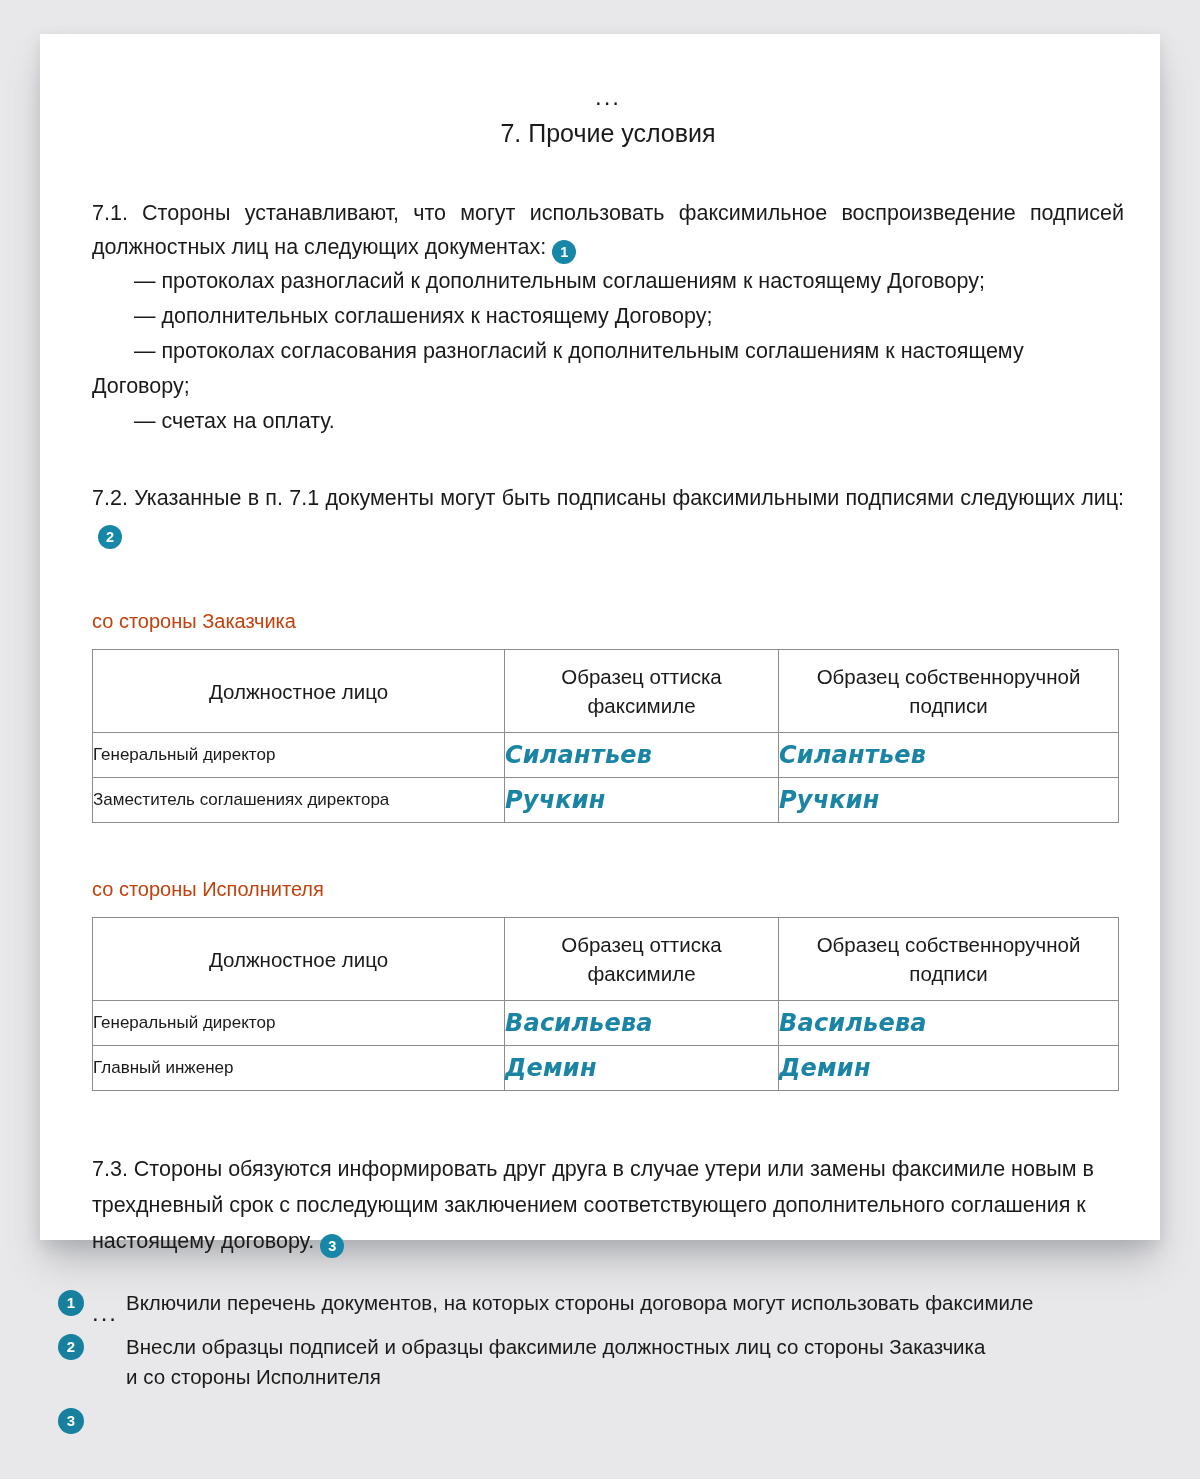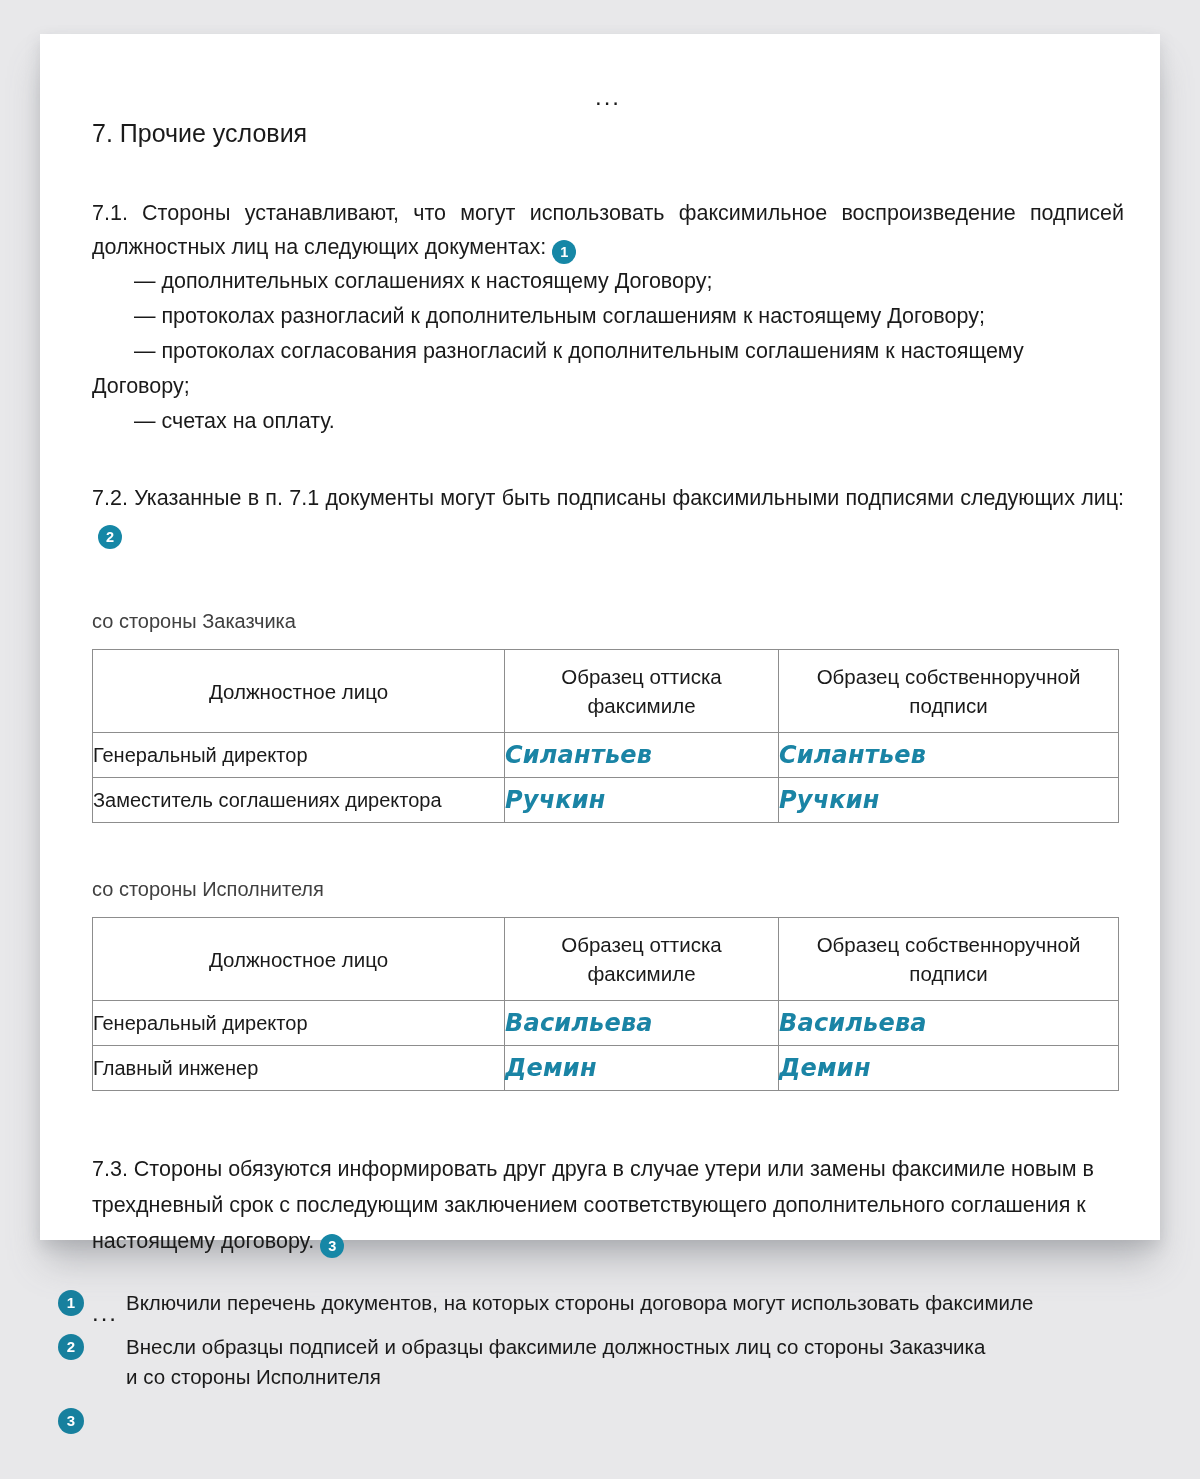--- a/index.html
+++ b/index.html
@@ -49,20 +49,21 @@
   .doc-dots {
     text-align: center;
     font-size: 24px;
     line-height: 18px;
     letter-spacing: 2px;
     color: #1a1a1a;
     padding-top: 54px;
     font-weight: 400;
   }
   .doc-title {
+    text-align: center;
     font-size: 25px;
     line-height: 34px;
     margin-top: 10px;
     color: #1a1a1a;
     font-weight: 400;
   }
 
   
   .clause {
     font-size: 21.5px;
@@ -84,21 +85,21 @@
   .bullets li {
     font-size: 21.5px;
     line-height: 35px;
     text-indent: 42px;
     color: #1a1a1a;
   }
 
   .sub-caption {
     font-size: 20px;
     line-height: 28px;
-    color: #404040;
+    color: #c2410c;
   }
   .cap-zakaz { margin-top: 58px; }
   .cap-ispoln { margin-top: 52px; }
 
   .tail-dots {
     font-size: 24px;
     line-height: 20px;
     letter-spacing: 2px;
     margin-top: 44px;
     color: #1a1a1a;
@@ -140,21 +141,21 @@
     line-height: 29px;
     text-align: center;
     height: 74px;
     padding: 4px 10px;
   }
   .col-role   { width: 412px; }
   .col-stamp  { width: 274px; }
   .col-sign   { width: 340px; }
 
   td.role {
-    font-size: 20px;
+    font-size: 17px;
     line-height: 28px;
     height: 44px;
     padding: 5px 0 5px 13px;
     text-align: left;
   }
   td.sigcell {
     height: 44px;
     padding: 2px 0 6px 16px;
     text-align: left;
     margin-left: 16px;
@@ -209,22 +210,22 @@
 
 <div class="sheet">
   <div class="sheet-inner">
 
     <div class="doc-dots">...</div>
     <div class="doc-title">7. Прочие условия</div>
 
     <p class="clause c71"><span>7.1. Стороны устанавливают, что могут использовать факсимильное воспроизведение подписей должностных лиц на следующих документах:</span><span class="badge">1</span></p>
 
     <ul class="bullets">
+      <li>— протоколах разногласий к дополнительным соглашениям к настоящему Договору;</li>
       <li>— дополнительных соглашениях к настоящему Договору;</li>
-      <li>— протоколах разногласий к дополнительным соглашениям к настоящему Договору;</li>
       <li>— протоколах согласования разногласий к дополнительным соглашениям к настоящему Договору;</li>
       <li>— счетах на оплату.</li>
     </ul>
 
     <p class="clause c72"><span>7.2. Указанные в п. 7.1 документы могут быть подписаны факсимильными подписями следующих лиц:</span><span class="badge">2</span></p>
 
     <div class="sub-caption cap-zakaz">со стороны Заказчика</div>
     <table class="sign-table">
       <colgroup>
         <col class="col-role">

